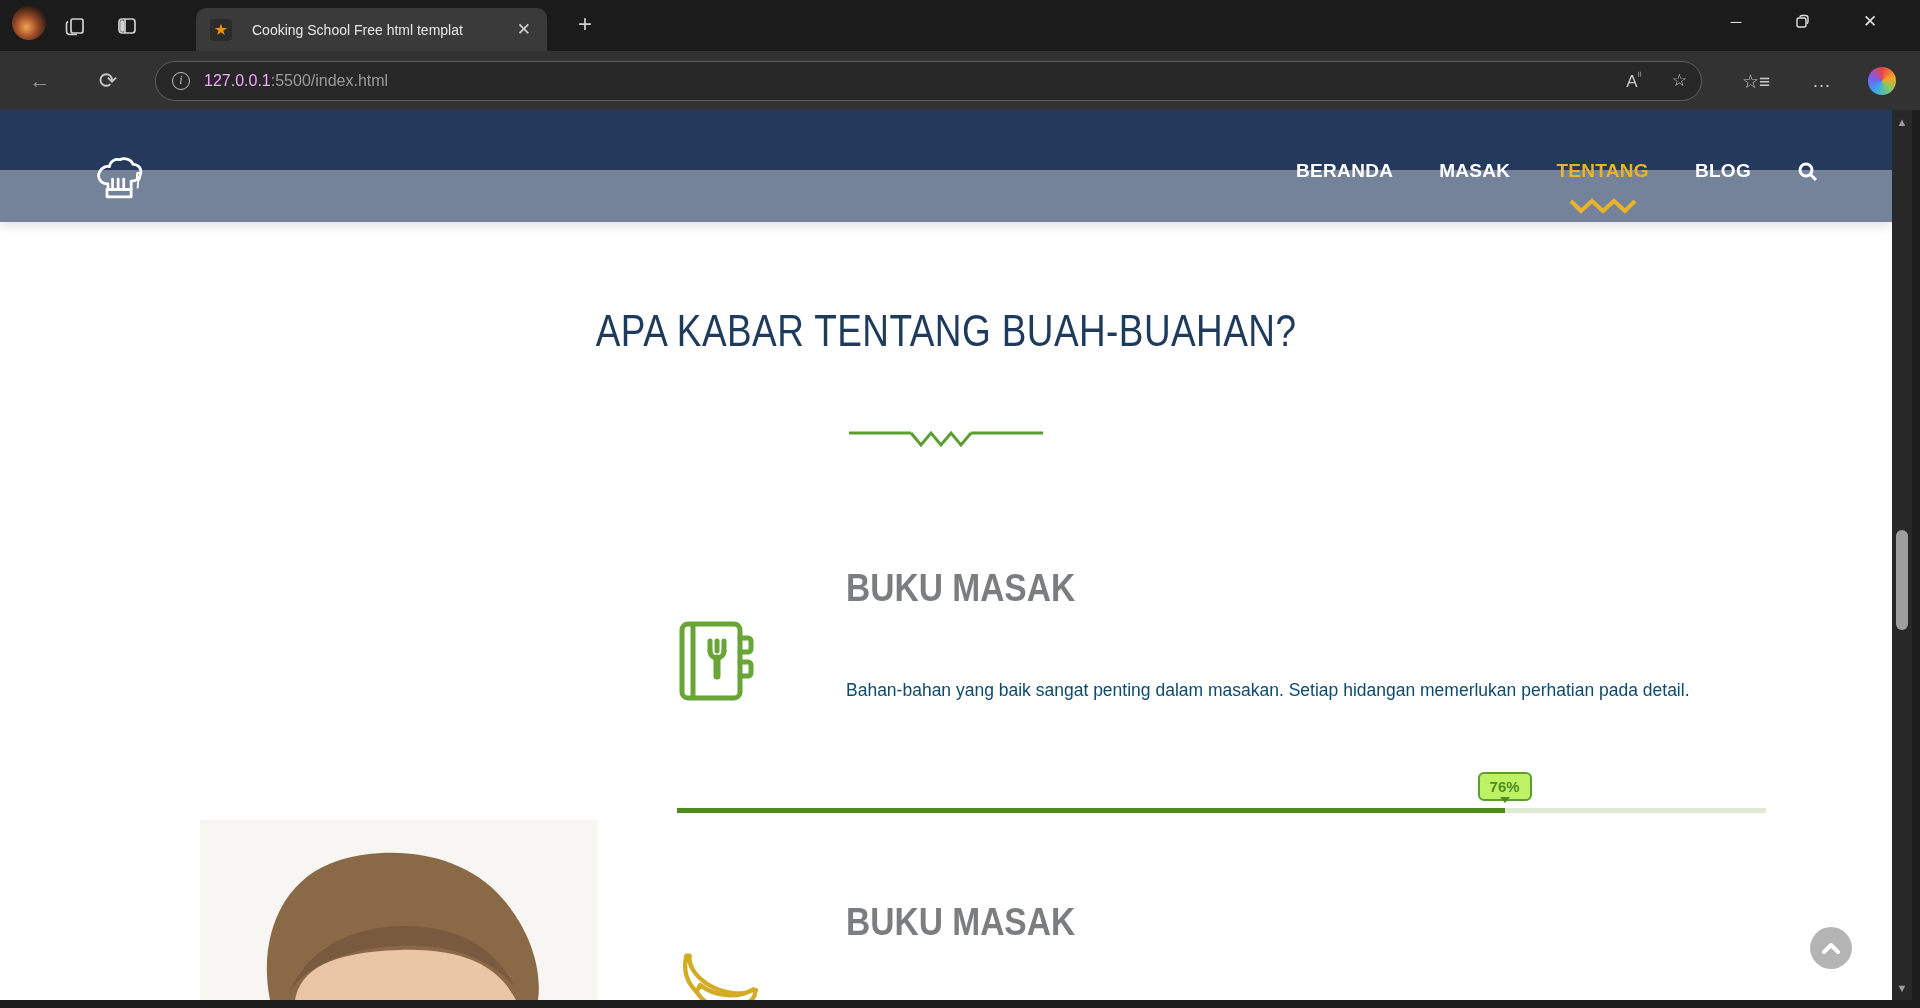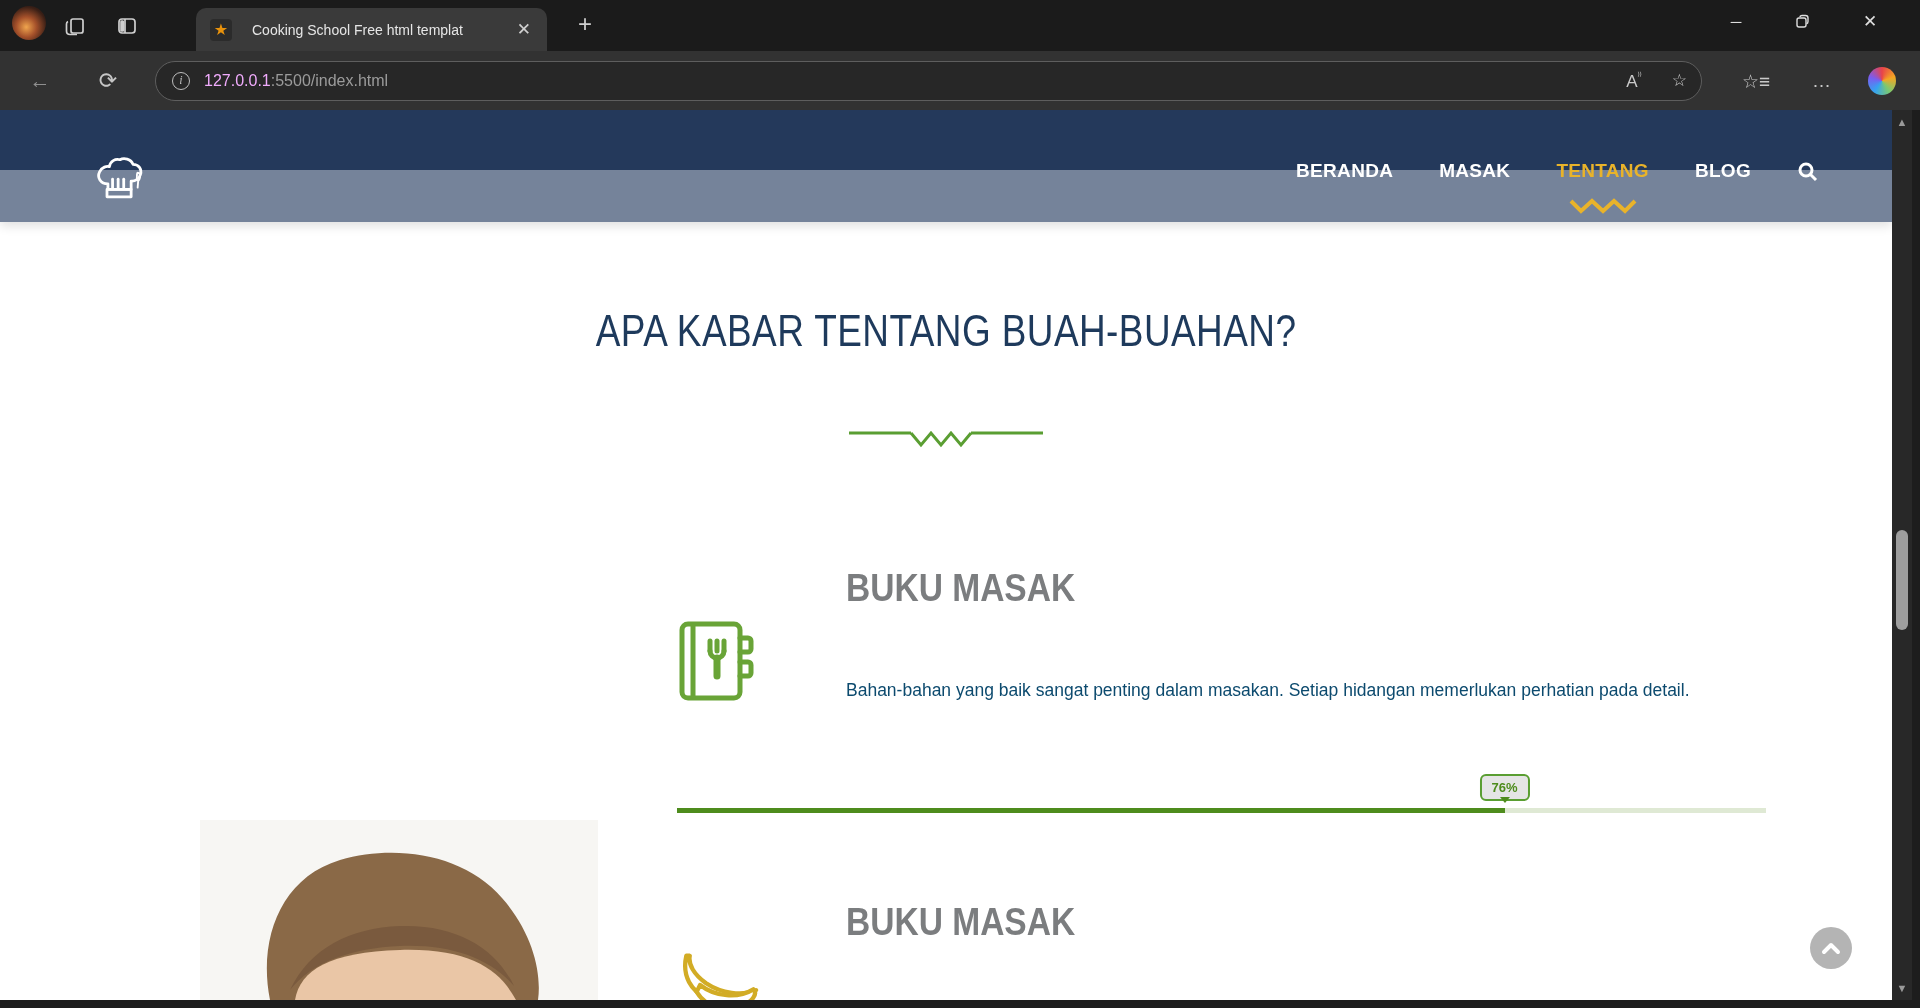--- a/index.html
+++ b/index.html
@@ -79,22 +79,22 @@
   .feat-icon { position:absolute; left:676px; }
   .i1 { top:508px; } .i2 { top:842px; }
 
   .feat-desc { position:absolute; left:846px; top:564px; width:970px; color:#0c4a6e;
                font-size:17.5px; line-height:33px; }
 
   .progress-wrap { position:absolute; left:677px; top:698px; width:1089px; }
   .progress-track { position:relative; top:0; width:100%; height:5px; background:#dfe9d4; }
   .progress-fill { height:5px; background:#4e8c1d; width:0; }
   .tooltip { position:absolute; bottom:12px; left:76%; transform:translateX(-50%);
-             background:#e5e5e5; border:2px solid #5a9e32; border-radius:6px; padding:4px 10px;
-             color:#4e8c1d; font-size:13px; font-weight:bold; }
+             background:#bef264; border:2px solid #5a9e32; border-radius:6px; padding:4px 10px;
+             color:#4e8c1d; font-size:15px; font-weight:bold; }
   .tooltip::after { content:""; position:absolute; left:50%; transform:translateX(-50%); bottom:-9px;
                     border:5px solid transparent; border-top:6px solid #4e8c1d; }
 
   .photo { position:absolute; left:200px; top:710px; width:398px; height:180px; background:#f7f6f3;
            overflow:hidden; }
 
   .scrolltop { position:absolute; left:1810px; top:817px; width:42px; height:42px; border-radius:50%;
                background:#b4b4b4; display:flex; align-items:center; justify-content:center; }
 
   

